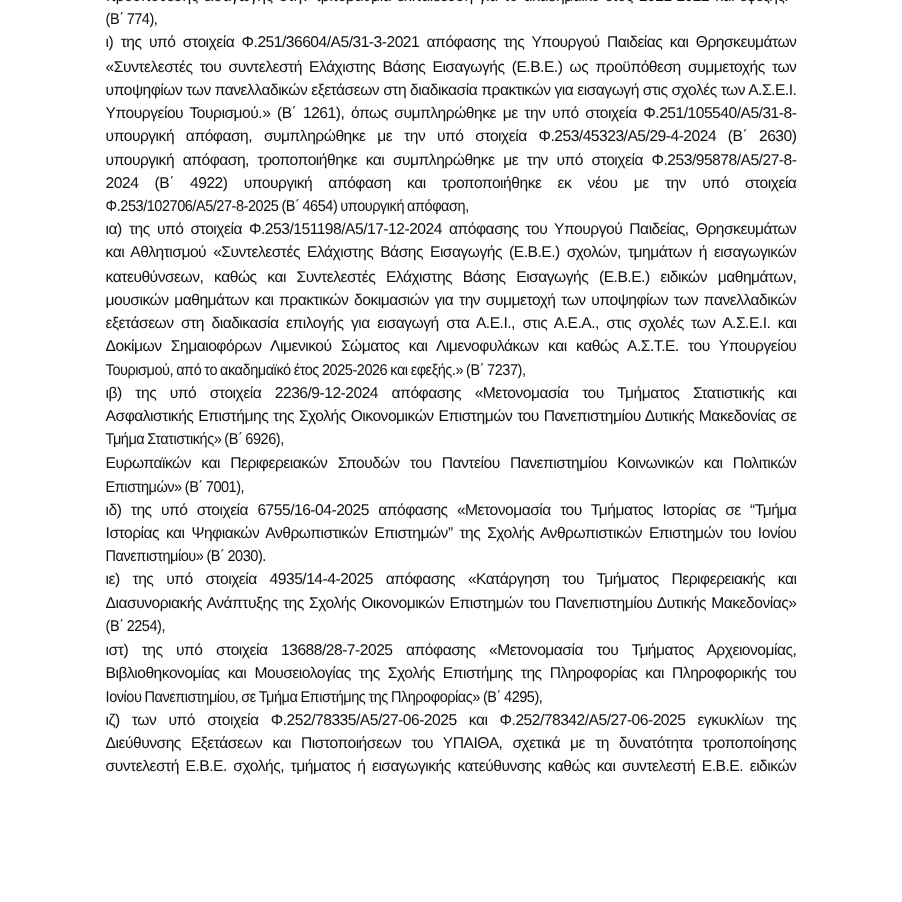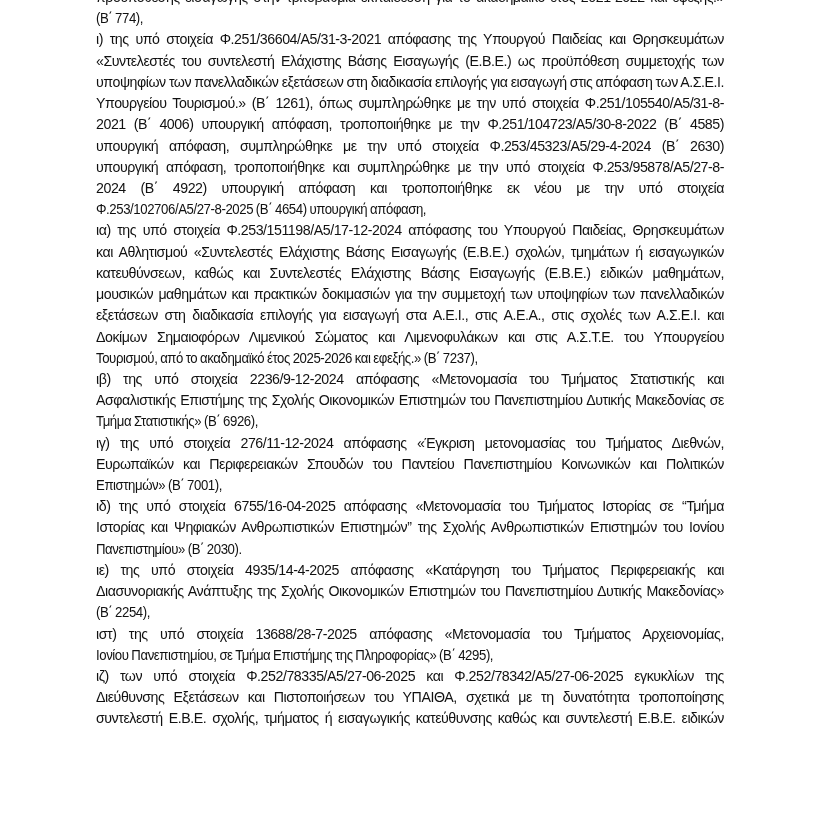--- a/index.html
+++ b/index.html
@@ -26,44 +26,43 @@
   .line.last { text-align-last: left; }
 </style>
 </head>
 <body>
 
 <div class="page" id="page">
     <div class="line">προϋποθέσης εισαγωγής στην τριτοβάθμια εκπαίδευση για το ακαδημαϊκό έτος 2021-2022 και εφεξής.»</div>
     <div class="line last" style="transform-origin: left center; transform: scaleX(0.93);">(Β΄ 774),</div>
     <div class="line">ι) της υπό στοιχεία Φ.251/36604/Α5/31-3-2021 απόφασης της Υπουργού Παιδείας και Θρησκευμάτων</div>
     <div class="line">«Συντελεστές του συντελεστή Ελάχιστης Βάσης Εισαγωγής (Ε.Β.Ε.) ως προϋπόθεση συμμετοχής των</div>
-    <div class="line">υποψηφίων των πανελλαδικών εξετάσεων στη διαδικασία επιλογής για εισαγωγή στις απόφαση των Α.Σ.Ε.Ι.</div>
+    <div class="line">υποψηφίων των πανελλαδικών εξετάσεων στη διαδικασία πρακτικών για εισαγωγή στις σχολές των Α.Σ.Ε.Ι.</div>
     <div class="line">Υπουργείου Τουρισμού.» (Β΄ 1261), όπως συμπληρώθηκε με την υπό στοιχεία Φ.251/105540/Α5/31-8-</div>
-    <div class="line">2021 (Β΄ 4006) υπουργική απόφαση, τροποποιήθηκε με την Φ.251/104723/Α5/30-8-2022 (Β΄ 4585)</div>
     <div class="line">υπουργική απόφαση, συμπληρώθηκε με την υπό στοιχεία Φ.253/45323/Α5/29-4-2024 (Β΄ 2630)</div>
     <div class="line">υπουργική απόφαση, τροποποιήθηκε και συμπληρώθηκε με την υπό στοιχεία Φ.253/95878/Α5/27-8-</div>
     <div class="line">2024 (Β΄ 4922) υπουργική απόφαση και τροποποιήθηκε εκ νέου με την υπό στοιχεία</div>
     <div class="line last" style="transform-origin: left center; transform: scaleX(0.93);">Φ.253/102706/Α5/27-8-2025 (Β΄ 4654) υπουργική απόφαση,</div>
     <div class="line">ια) της υπό στοιχεία Φ.253/151198/Α5/17-12-2024 απόφασης του Υπουργού Παιδείας, Θρησκευμάτων</div>
     <div class="line">και Αθλητισμού «Συντελεστές Ελάχιστης Βάσης Εισαγωγής (Ε.Β.Ε.) σχολών, τμημάτων ή εισαγωγικών</div>
     <div class="line">κατευθύνσεων, καθώς και Συντελεστές Ελάχιστης Βάσης Εισαγωγής (Ε.Β.Ε.) ειδικών μαθημάτων,</div>
     <div class="line">μουσικών μαθημάτων και πρακτικών δοκιμασιών για την συμμετοχή των υποψηφίων των πανελλαδικών</div>
     <div class="line">εξετάσεων στη διαδικασία επιλογής για εισαγωγή στα Α.Ε.Ι., στις Α.Ε.Α., στις σχολές των Α.Σ.Ε.Ι. και</div>
-    <div class="line">Δοκίμων Σημαιοφόρων Λιμενικού Σώματος και Λιμενοφυλάκων και στις Α.Σ.Τ.Ε. του Υπουργείου</div>
+    <div class="line">Δοκίμων Σημαιοφόρων Λιμενικού Σώματος και Λιμενοφυλάκων και καθώς Α.Σ.Τ.Ε. του Υπουργείου</div>
     <div class="line last" style="transform-origin: left center; transform: scaleX(0.93);">Τουρισμού, από το ακαδημαϊκό έτος 2025-2026 και εφεξής.» (Β΄ 7237),</div>
     <div class="line">ιβ) της υπό στοιχεία 2236/9-12-2024 απόφασης «Μετονομασία του Τμήματος Στατιστικής και</div>
     <div class="line">Ασφαλιστικής Επιστήμης της Σχολής Οικονομικών Επιστημών του Πανεπιστημίου Δυτικής Μακεδονίας σε</div>
     <div class="line last" style="transform-origin: left center; transform: scaleX(0.93);">Τμήμα Στατιστικής» (Β΄ 6926),</div>
-    <div class="line">ιγ) της υπό στοιχεία 276/11-12-2024 απόφασης «Έγκριση μετονομασίας του Τμήματος Διεθνών,</div>
     <div class="line">Ευρωπαϊκών και Περιφερειακών Σπουδών του Παντείου Πανεπιστημίου Κοινωνικών και Πολιτικών</div>
     <div class="line last" style="transform-origin: left center; transform: scaleX(0.93);">Επιστημών» (Β΄ 7001),</div>
     <div class="line">ιδ) της υπό στοιχεία 6755/16-04-2025 απόφασης «Μετονομασία του Τμήματος Ιστορίας σε “Τμήμα</div>
     <div class="line">Ιστορίας και Ψηφιακών Ανθρωπιστικών Επιστημών” της Σχολής Ανθρωπιστικών Επιστημών του Ιονίου</div>
     <div class="line last" style="transform-origin: left center; transform: scaleX(0.93);">Πανεπιστημίου» (Β΄ 2030).</div>
     <div class="line">ιε) της υπό στοιχεία 4935/14-4-2025 απόφασης «Κατάργηση του Τμήματος Περιφερειακής και</div>
     <div class="line">Διασυνοριακής Ανάπτυξης της Σχολής Οικονομικών Επιστημών του Πανεπιστημίου Δυτικής Μακεδονίας»</div>
     <div class="line last" style="transform-origin: left center; transform: scaleX(0.93);">(Β΄ 2254),</div>
     <div class="line">ιστ) της υπό στοιχεία 13688/28-7-2025 απόφασης «Μετονομασία του Τμήματος Αρχειονομίας,</div>
+    <div class="line">Βιβλιοθηκονομίας και Μουσειολογίας της Σχολής Επιστήμης της Πληροφορίας και Πληροφορικής του</div>
     <div class="line last" style="transform-origin: left center; transform: scaleX(0.93);">Ιονίου Πανεπιστημίου, σε Τμήμα Επιστήμης της Πληροφορίας» (Β΄ 4295),</div>
     <div class="line">ιζ) των υπό στοιχεία Φ.252/78335/Α5/27-06-2025 και Φ.252/78342/Α5/27-06-2025 εγκυκλίων της</div>
     <div class="line">Διεύθυνσης Εξετάσεων και Πιστοποιήσεων του ΥΠΑΙΘΑ, σχετικά με τη δυνατότητα τροποποίησης</div>
     <div class="line">συντελεστή Ε.Β.Ε. σχολής, τμήματος ή εισαγωγικής κατεύθυνσης καθώς και συντελεστή Ε.Β.Ε. ειδικών</div>
   </div>
 
 </body></html>

